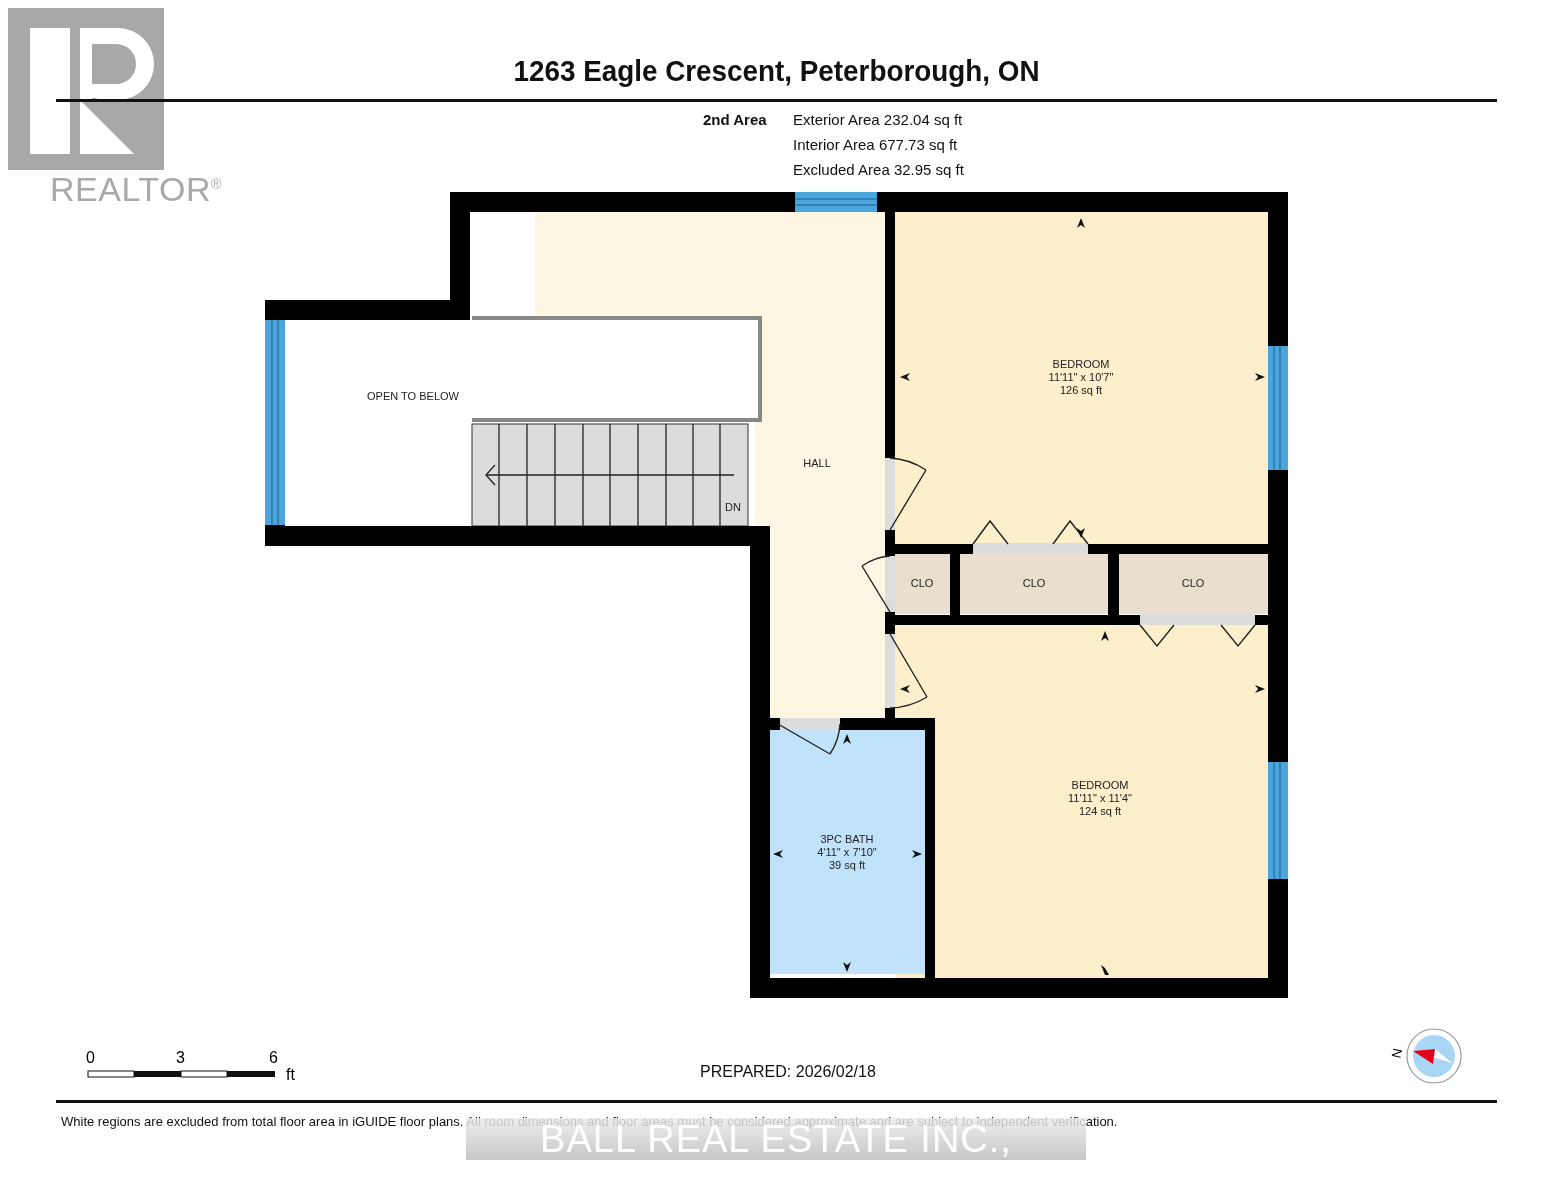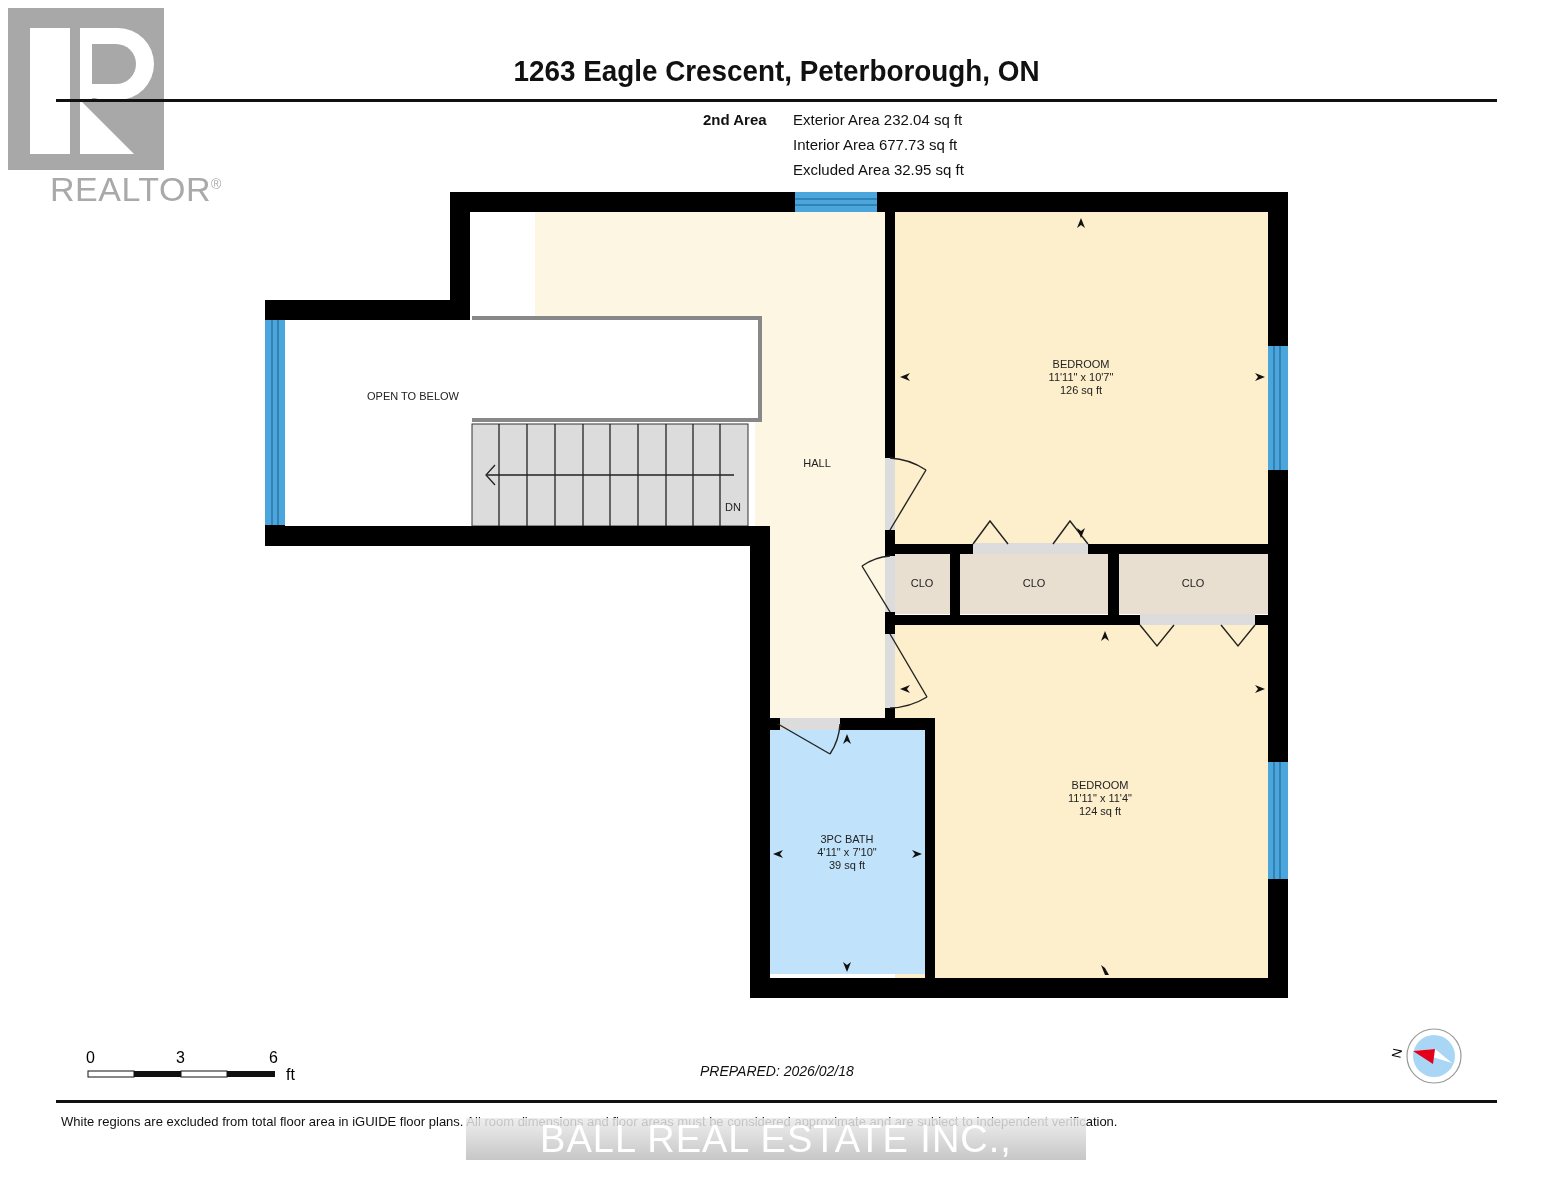--- a/index.html
+++ b/index.html
@@ -8,21 +8,21 @@
   #realtor-logo { left: 8px; top: 8px; width: 156px; height: 162px; }
   #realtor-text { left: 8px; top: 170px; font-size: 34px; color: #a9a9a9; letter-spacing: 0.5px; font-family: "Liberation Sans", sans-serif; margin-left: 42px; }
   #realtor-text sup { font-size: 14px; }
   #title { left: 0; width: 1553px; top: 55px; text-align: center; font-size: 29px; font-weight: bold; font-family: "Liberation Sans", sans-serif; letter-spacing: 0px; transform: scaleX(0.96); }
   .rule { left: 56px; width: 1441px; height: 3px; background: #111; }
   #floor-label { left: 703px; top: 111px; font-size: 15px; font-weight: bold; }
   .area-line { left: 793px; font-size: 15px; }
   #plan { left: 0; top: 0; }
   .room-text { font-size: 11px; text-anchor: middle; fill: #222; font-family: "Liberation Sans", sans-serif; }
   .scale-num { font-size: 16px; }
-  #prepared { left: 700px; top: 1063px; font-size: 14px; font-style: italic; }
+  #prepared { left: 700px; top: 1063px; font-size: 16px; }
   #disclaimer { left: 61px; top: 1114px; font-size: 13px; }
   #watermark { left: 466px; top: 1118px; width: 620px; height: 42px; background: linear-gradient(to bottom, rgba(235,235,235,0.85), rgba(180,180,180,0.75)); color: #ffffff; font-size: 38px; line-height: 42px; text-align: center; letter-spacing: 1px; font-weight: 300; }
 </style>
 </head>
 <body>
 
 <svg id="realtor-logo" class="abs" viewBox="0 0 156 162" width="156" height="162">
   <rect x="0" y="0" width="156" height="162" fill="#a8a8a8"></rect>
   <rect x="22" y="20" width="40" height="126" fill="#ffffff"></rect>
   <path d="M72 20 H110 A36 36 0 0 1 110 92 H72 Z" fill="#ffffff"></path>

